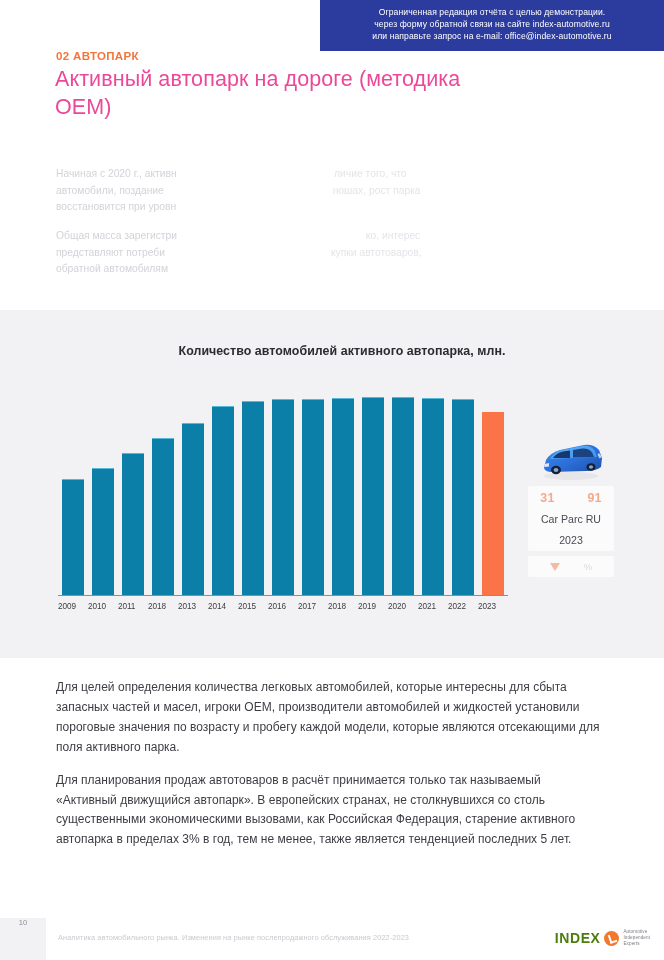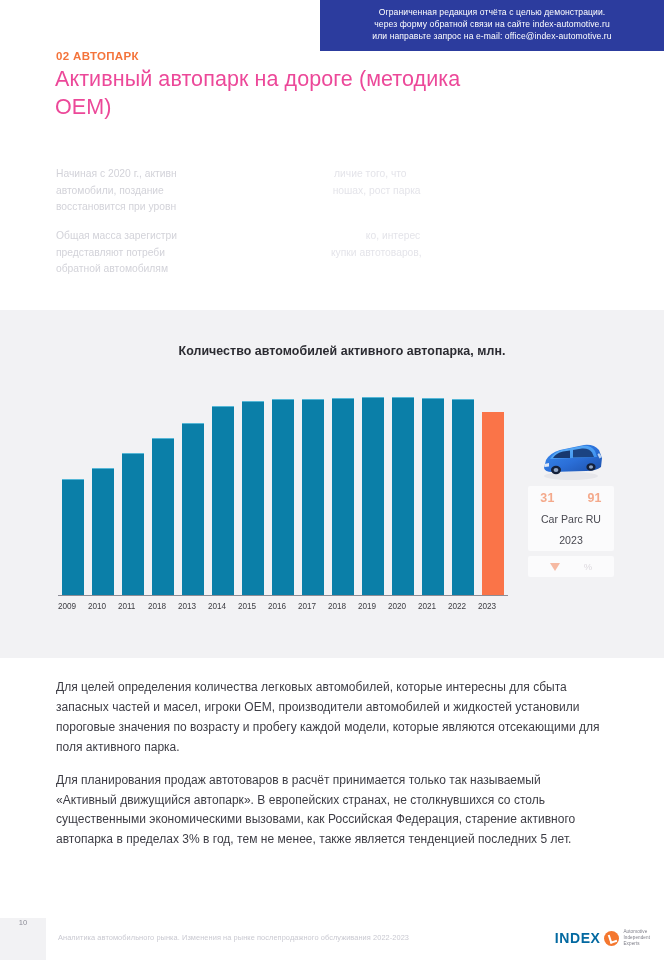--- a/index.html
+++ b/index.html
@@ -262,21 +262,21 @@
     position: absolute;
     right: 14px;
     top: 11px;
     display: flex;
     align-items: center;
     gap: 4px;
   }
   .logo-word {
     font-size: 14px;
     font-weight: bold;
-    color: #0369a1;
+    color: #4d7c0f;
     letter-spacing: 0.04em;
   }
   .logo-mark {
     width: 15px; height: 15px;
     border-radius: 50%;
     background: #f4772f;
     position: relative;
   }
   .logo-mark::after {
     content: "";

